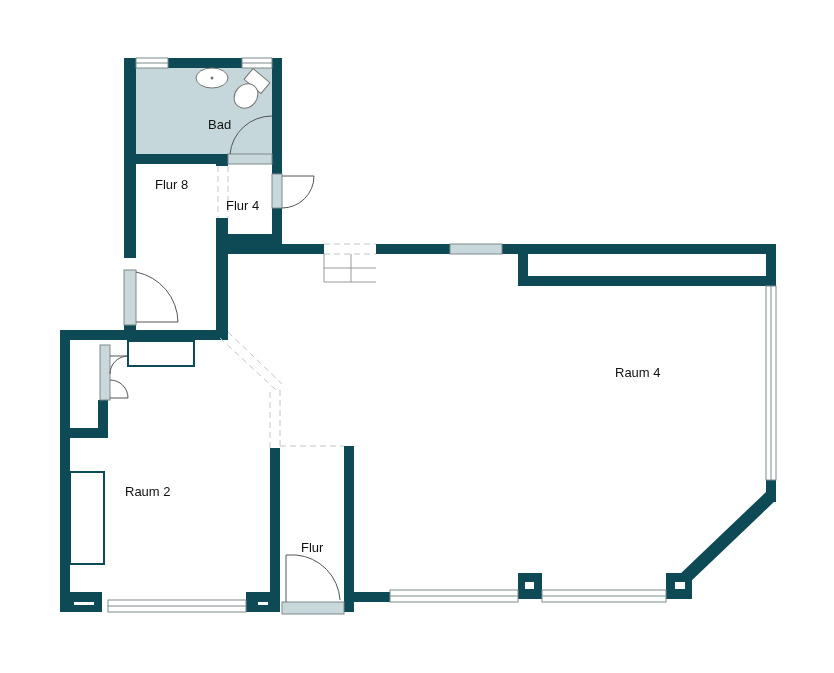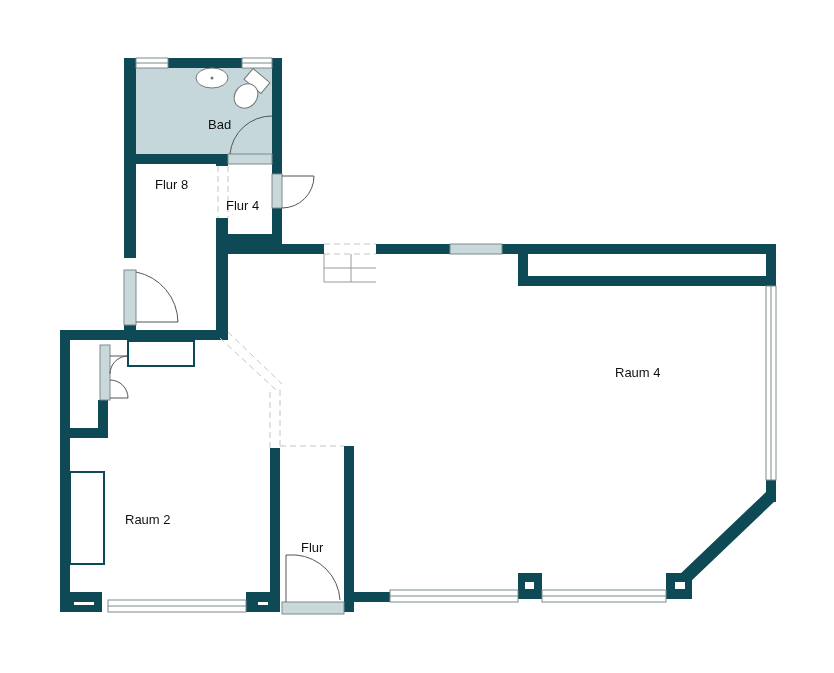--- a/index.html
+++ b/index.html
@@ -129,14 +129,14 @@
   <g fill="#fff" stroke="#777">
     <rect x="246" y="74" width="22" height="14" transform="rotate(40 257 81)"></rect>
     <ellipse cx="246" cy="96" rx="11" ry="13" transform="rotate(40 246 96)"></ellipse>
   </g>
 </svg>
 
 <div class="lbl" style="left:208px;top:117px;">Bad</div>
 <div class="lbl" style="left:155px;top:177px;">Flur 8</div>
 <div class="lbl" style="left:226px;top:198px;">Flur 4</div>
 <div class="lbl" style="left:615px;top:365px;">Raum 4</div>
-<div class="lbl" style="left:125px;top:512px;">Raum 2</div>
+<div class="lbl" style="left:125px;top:484px;">Raum 2</div>
 <div class="lbl" style="left:301px;top:540px;">Flur</div>
 
 </body></html>

